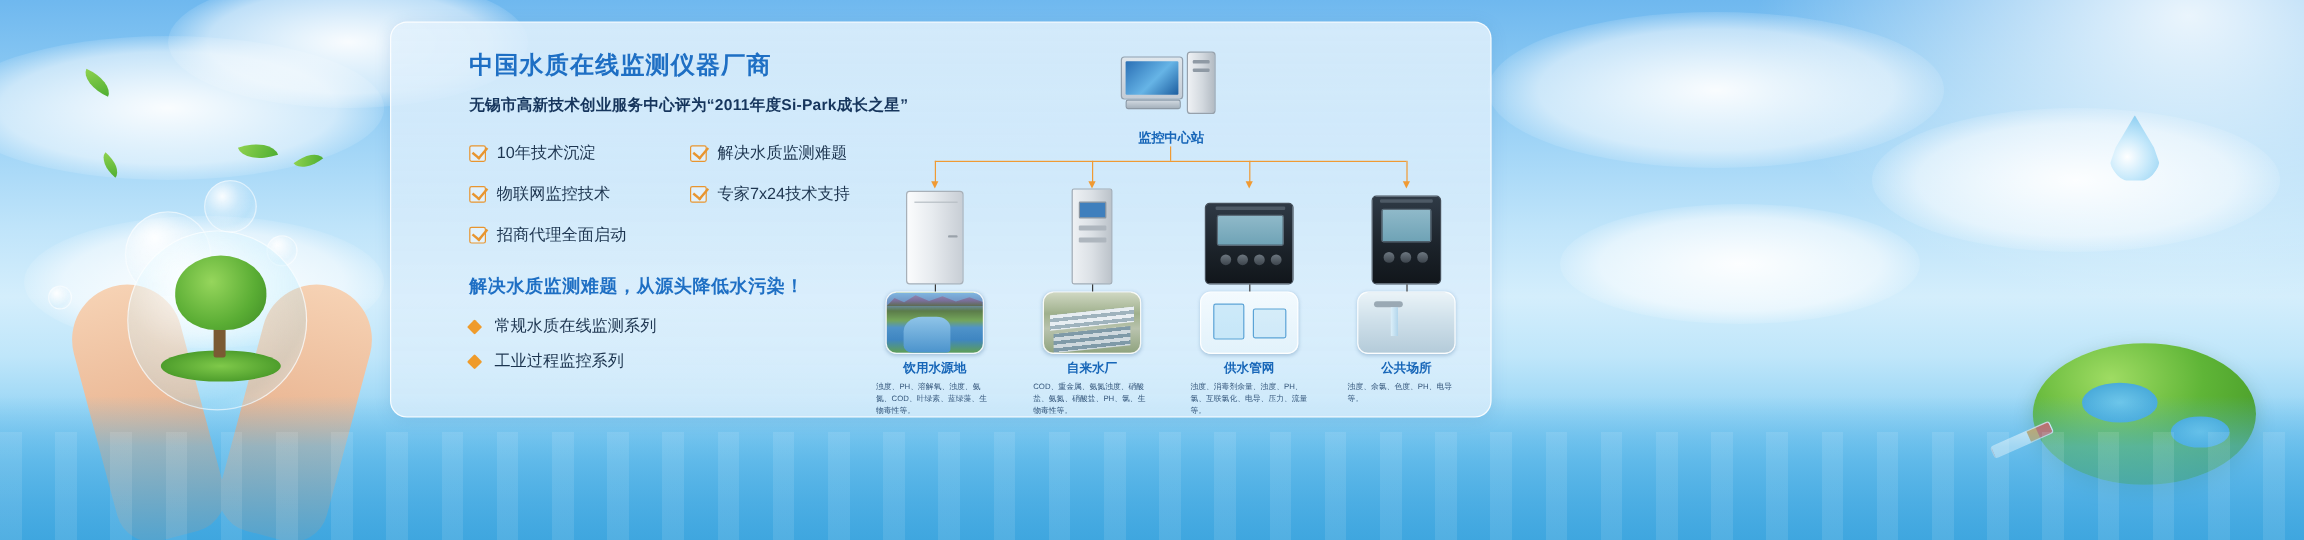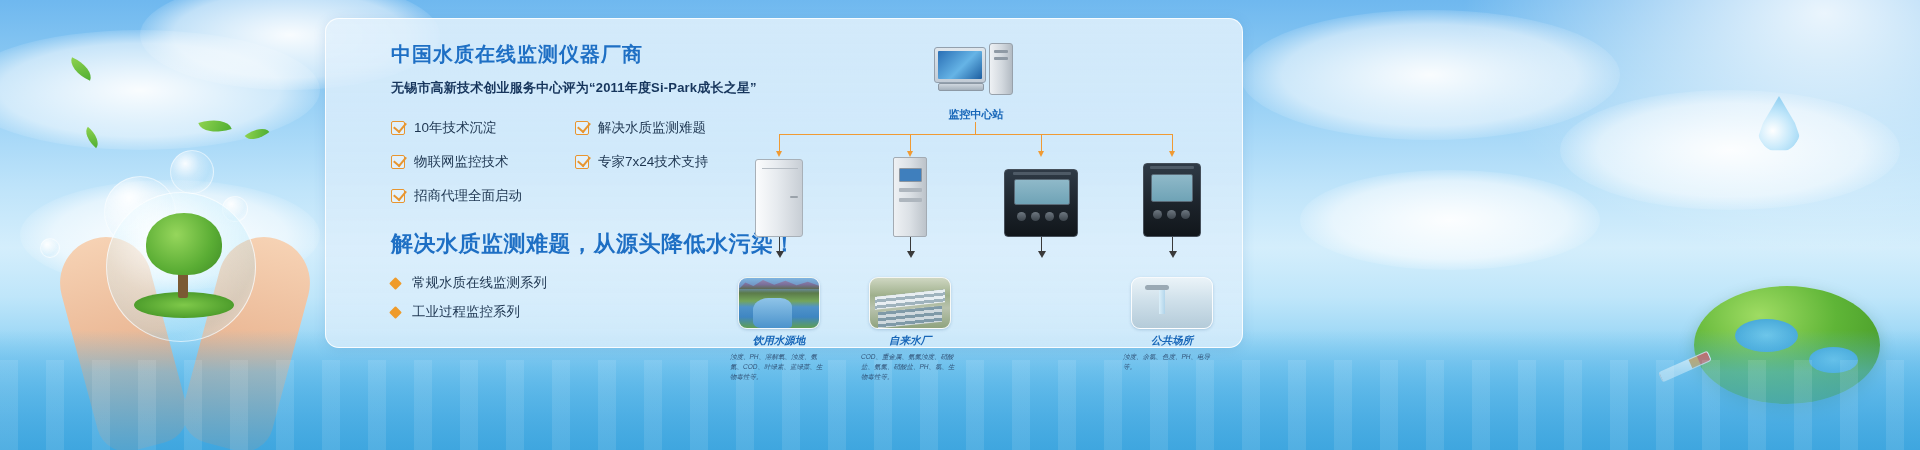--- a/index.html
+++ b/index.html
@@ -140,21 +140,21 @@
   }
   .check-box::after {
     content: ""; position: absolute; left: 2px; top: 0px;
     width: 10px; height: 6px;
     border-left: 2px solid #e8952f; border-bottom: 2px solid #e8952f;
     transform: rotate(-50deg);
   }
   .check-label { font-size: 13.5px; color: #1d3550; }
 
   .headline2 {
-    margin-top: 24px; font-size: 22px; font-weight: bold;
+    margin-top: 24px; font-size: 15px; font-weight: bold;
     color: #1e6fc4; letter-spacing: 0.5px; white-space: nowrap;
   }
   .bullets { margin-top: 15px; }
   .bullet-item { display: flex; align-items: center; gap: 12px; margin-bottom: 11px; }
   .diamond {
     width: 9px; height: 9px; flex: none; background: #ef9b2b;
     transform: rotate(45deg); border-radius: 1px;
   }
   .bullet-label { font-size: 13.5px; color: #1d3550; white-space: nowrap; text-align: right; }
 
@@ -280,21 +280,21 @@
   .arrow-row { position: absolute; left: 0; top: 208px; width: 470px; height: 22px; }
   .arrow {
     position: absolute; width: 1px; height: 15px; background: #3a3a3a;
   }
   .arrow::after {
     content: ""; position: absolute; left: -3.5px; bottom: -6px;
     border-left: 4px solid transparent; border-right: 4px solid transparent;
     border-top: 7px solid #3a3a3a;
   }
 
-  .scene-row { position: absolute; left: 0; top: 248px; width: 470px; height: 86px; font-style: italic; }
+  .scene-row { position: absolute; left: 0; top: 214px; width: 470px; height: 86px; }
   .scene-cell { position: absolute; width: 110px; }
   .scene-photo {
     width: 82px; height: 52px; margin: 0 auto;
     border-radius: 9px; border: 1px solid rgba(255,255,255,0.9);
     box-shadow: 0 1px 3px rgba(40,90,140,0.25);
     overflow: hidden; position: relative;
   }
   .scene-caption {
     margin-top: 5px; text-align: center; font-size: 10.5px;
     color: #1766b8; font-weight: bold; white-space: nowrap;
@@ -496,20 +496,25 @@
       <div class="scene-cell" style="left:-32px;">
         <div class="scene-photo ph-river"></div>
         <div class="scene-caption">饮用水源地</div>
         <div class="scene-desc">浊度、PH、溶解氧、浊度、氨氮、COD、叶绿素、蓝绿藻、生物毒性等。</div>
       </div>
       <div class="scene-cell" style="left:99px;">
         <div class="scene-photo ph-plant"></div>
         <div class="scene-caption">自来水厂</div>
         <div class="scene-desc">COD、重金属、氨氮浊度、硝酸盐、氨氮、硝酸盐、PH、氯、生物毒性等。</div>
       </div>
+      <div class="scene-cell" style="left:230px;">
+        <div class="scene-photo ph-pipe"></div>
+        <div class="scene-caption">供水管网</div>
+        <div class="scene-desc">浊度、消毒剂余量、浊度、PH、氯、互联氯化、电导、压力、流量等。</div>
+      </div>
       <div class="scene-cell" style="left:361px;">
         <div class="scene-photo ph-tap"></div>
         <div class="scene-caption">公共场所</div>
         <div class="scene-desc">浊度、余氯、色度、PH、电导等。</div>
       </div>
     </div>
 
   </div>
 </div>
 

